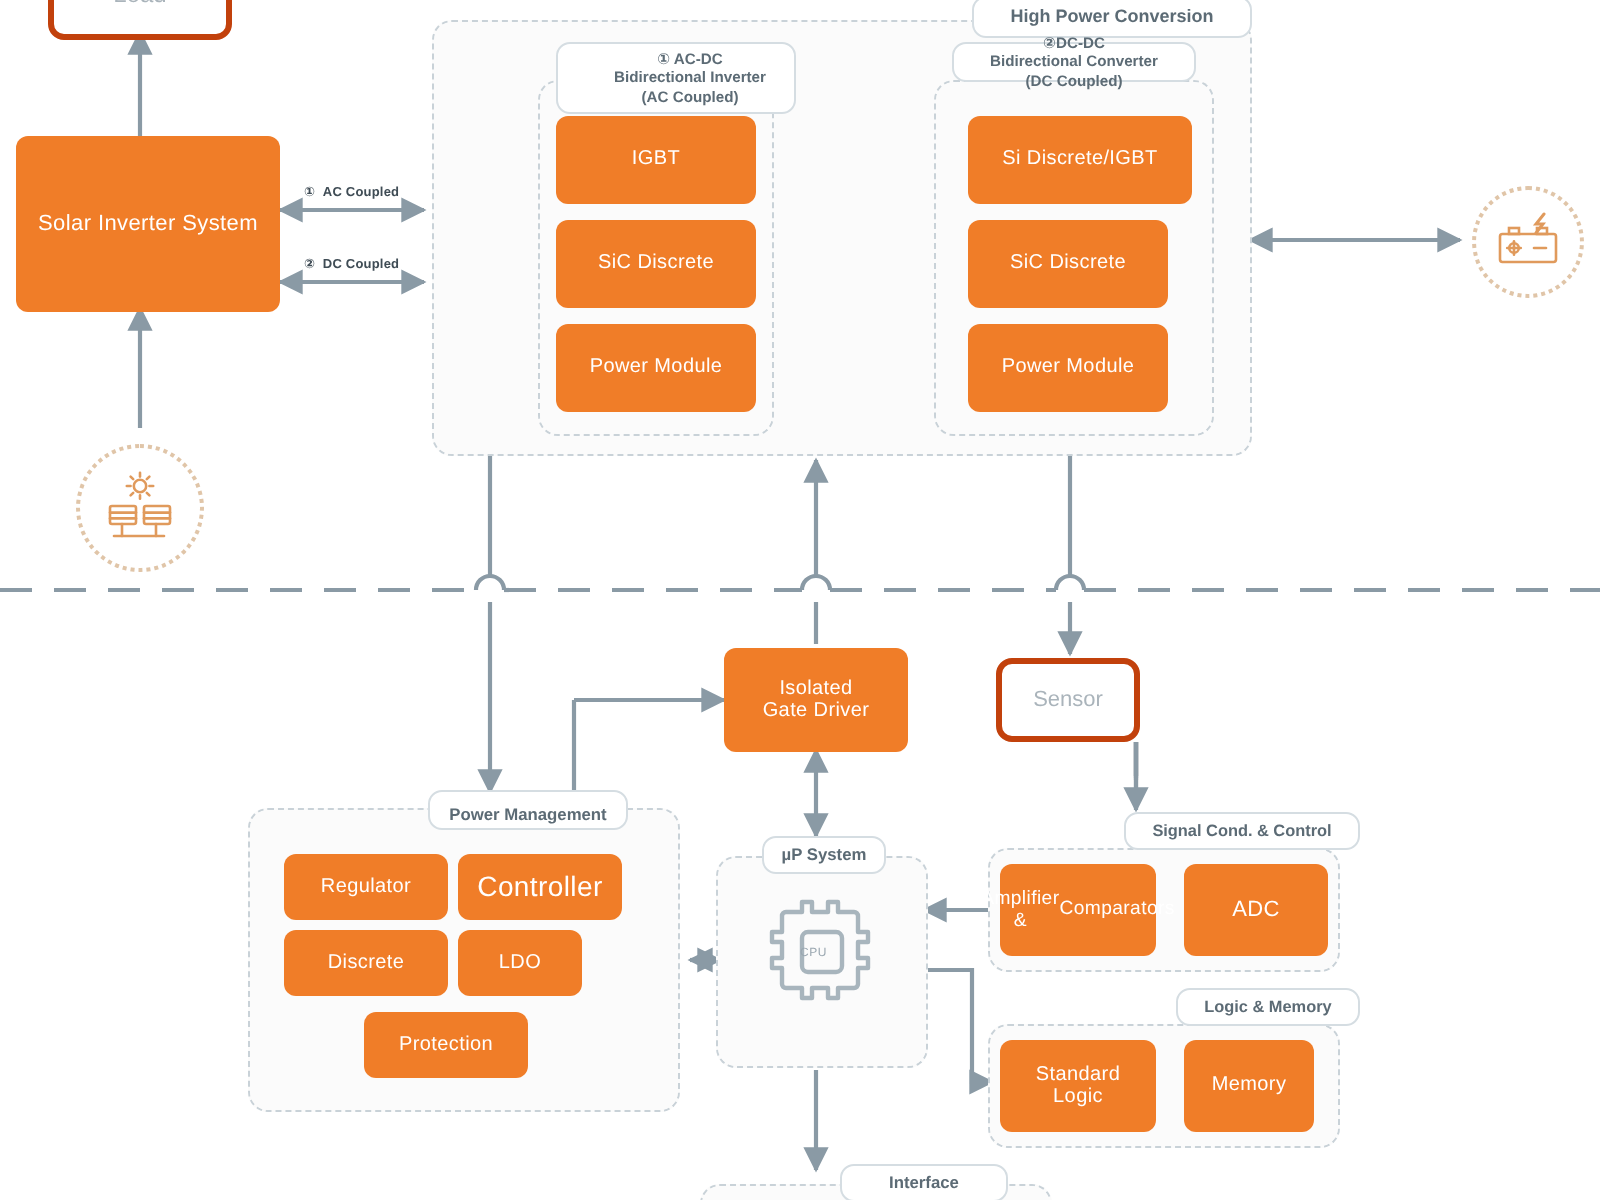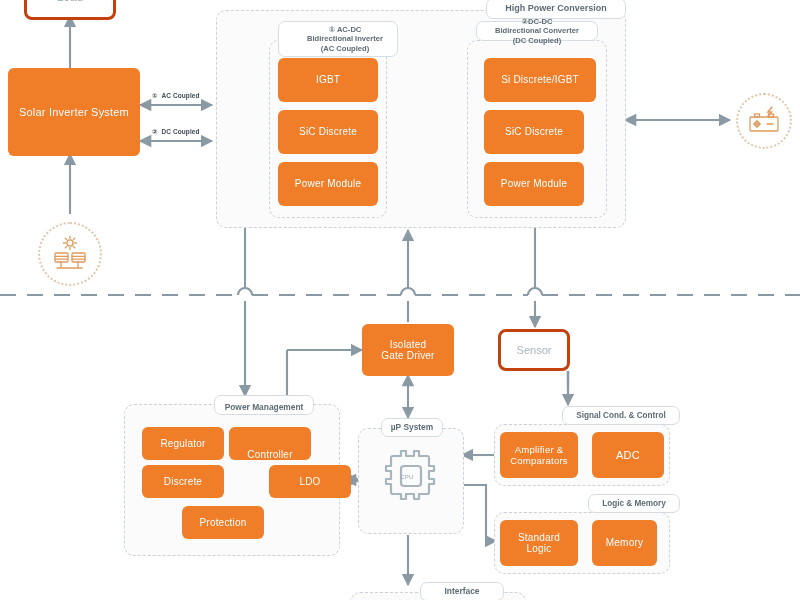--- a/index.html
+++ b/index.html
@@ -229,27 +229,27 @@
     <span>Sensor</span>
   </div>
 
   <div class="dashgroup" style="left:124px;top:404px;width:216px;height:152px;"></div>
   <div class="grplabel" style="left:214px;top:395px;width:100px;height:20px;font-size:8.4px;align-items:flex-end;">
     <span>Power Management</span>
   </div>
   <div class="obox" style="left:142px;top:427px;width:82px;height:33px;font-size:10px;">
     <span>Regulator</span>
   </div>
-  <div class="obox" style="left:229px;top:427px;width:82px;height:33px;font-size:10px;align-items:flex-end;">
+  <div class="obox" style="left:229px;top:427px;width:82px;height:33px;font-size:14px;">
     <span>Controller</span>
   </div>
   <div class="obox" style="left:142px;top:465px;width:82px;height:33px;font-size:10px;">
     <span>Discrete</span>
   </div>
-  <div class="obox" style="left:229px;top:465px;width:82px;height:33px;font-size:10px;margin-left:40px;">
+  <div class="obox" style="left:229px;top:465px;width:62px;height:33px;font-size:10px;">
     <span>LDO</span>
   </div>
   <div class="obox" style="left:182px;top:506px;width:82px;height:33px;font-size:10px;">
     <span>Protection</span>
   </div>
 
   <div class="dashgroup" style="left:358px;top:428px;width:106px;height:106px;"></div>
   <div class="grplabel" style="left:381px;top:418px;width:62px;height:19px;font-size:8.4px;">
     <span>µP System</span>
   </div>
@@ -262,21 +262,21 @@
     </svg>
   </div>
   <div class="cpulabel" style="left:400px;top:474px;">
     <span>CPU</span>
   </div>
 
   <div class="dashgroup" style="left:494px;top:424px;width:176px;height:62px;"></div>
   <div class="grplabel" style="left:562px;top:406px;width:118px;height:19px;font-size:8.2px;">
     <span>Signal Cond. &amp; Control</span>
   </div>
-  <div class="obox" style="left:500px;top:432px;width:78px;height:46px;font-size:9.6px;flex-direction:column;">
+  <div class="obox" style="left:500px;top:432px;width:78px;height:46px;font-size:9.6px;flex-direction:row;">
     <span>Amplifier &amp;</span>
     <span>Comparators</span>
   </div>
   <div class="obox" style="left:592px;top:432px;width:72px;height:46px;font-size:11px;">
     <span>ADC</span>
   </div>
 
   <div class="dashgroup" style="left:494px;top:512px;width:176px;height:62px;"></div>
   <div class="grplabel" style="left:588px;top:494px;width:92px;height:19px;font-size:8.2px;">
     <span>Logic &amp; Memory</span>

